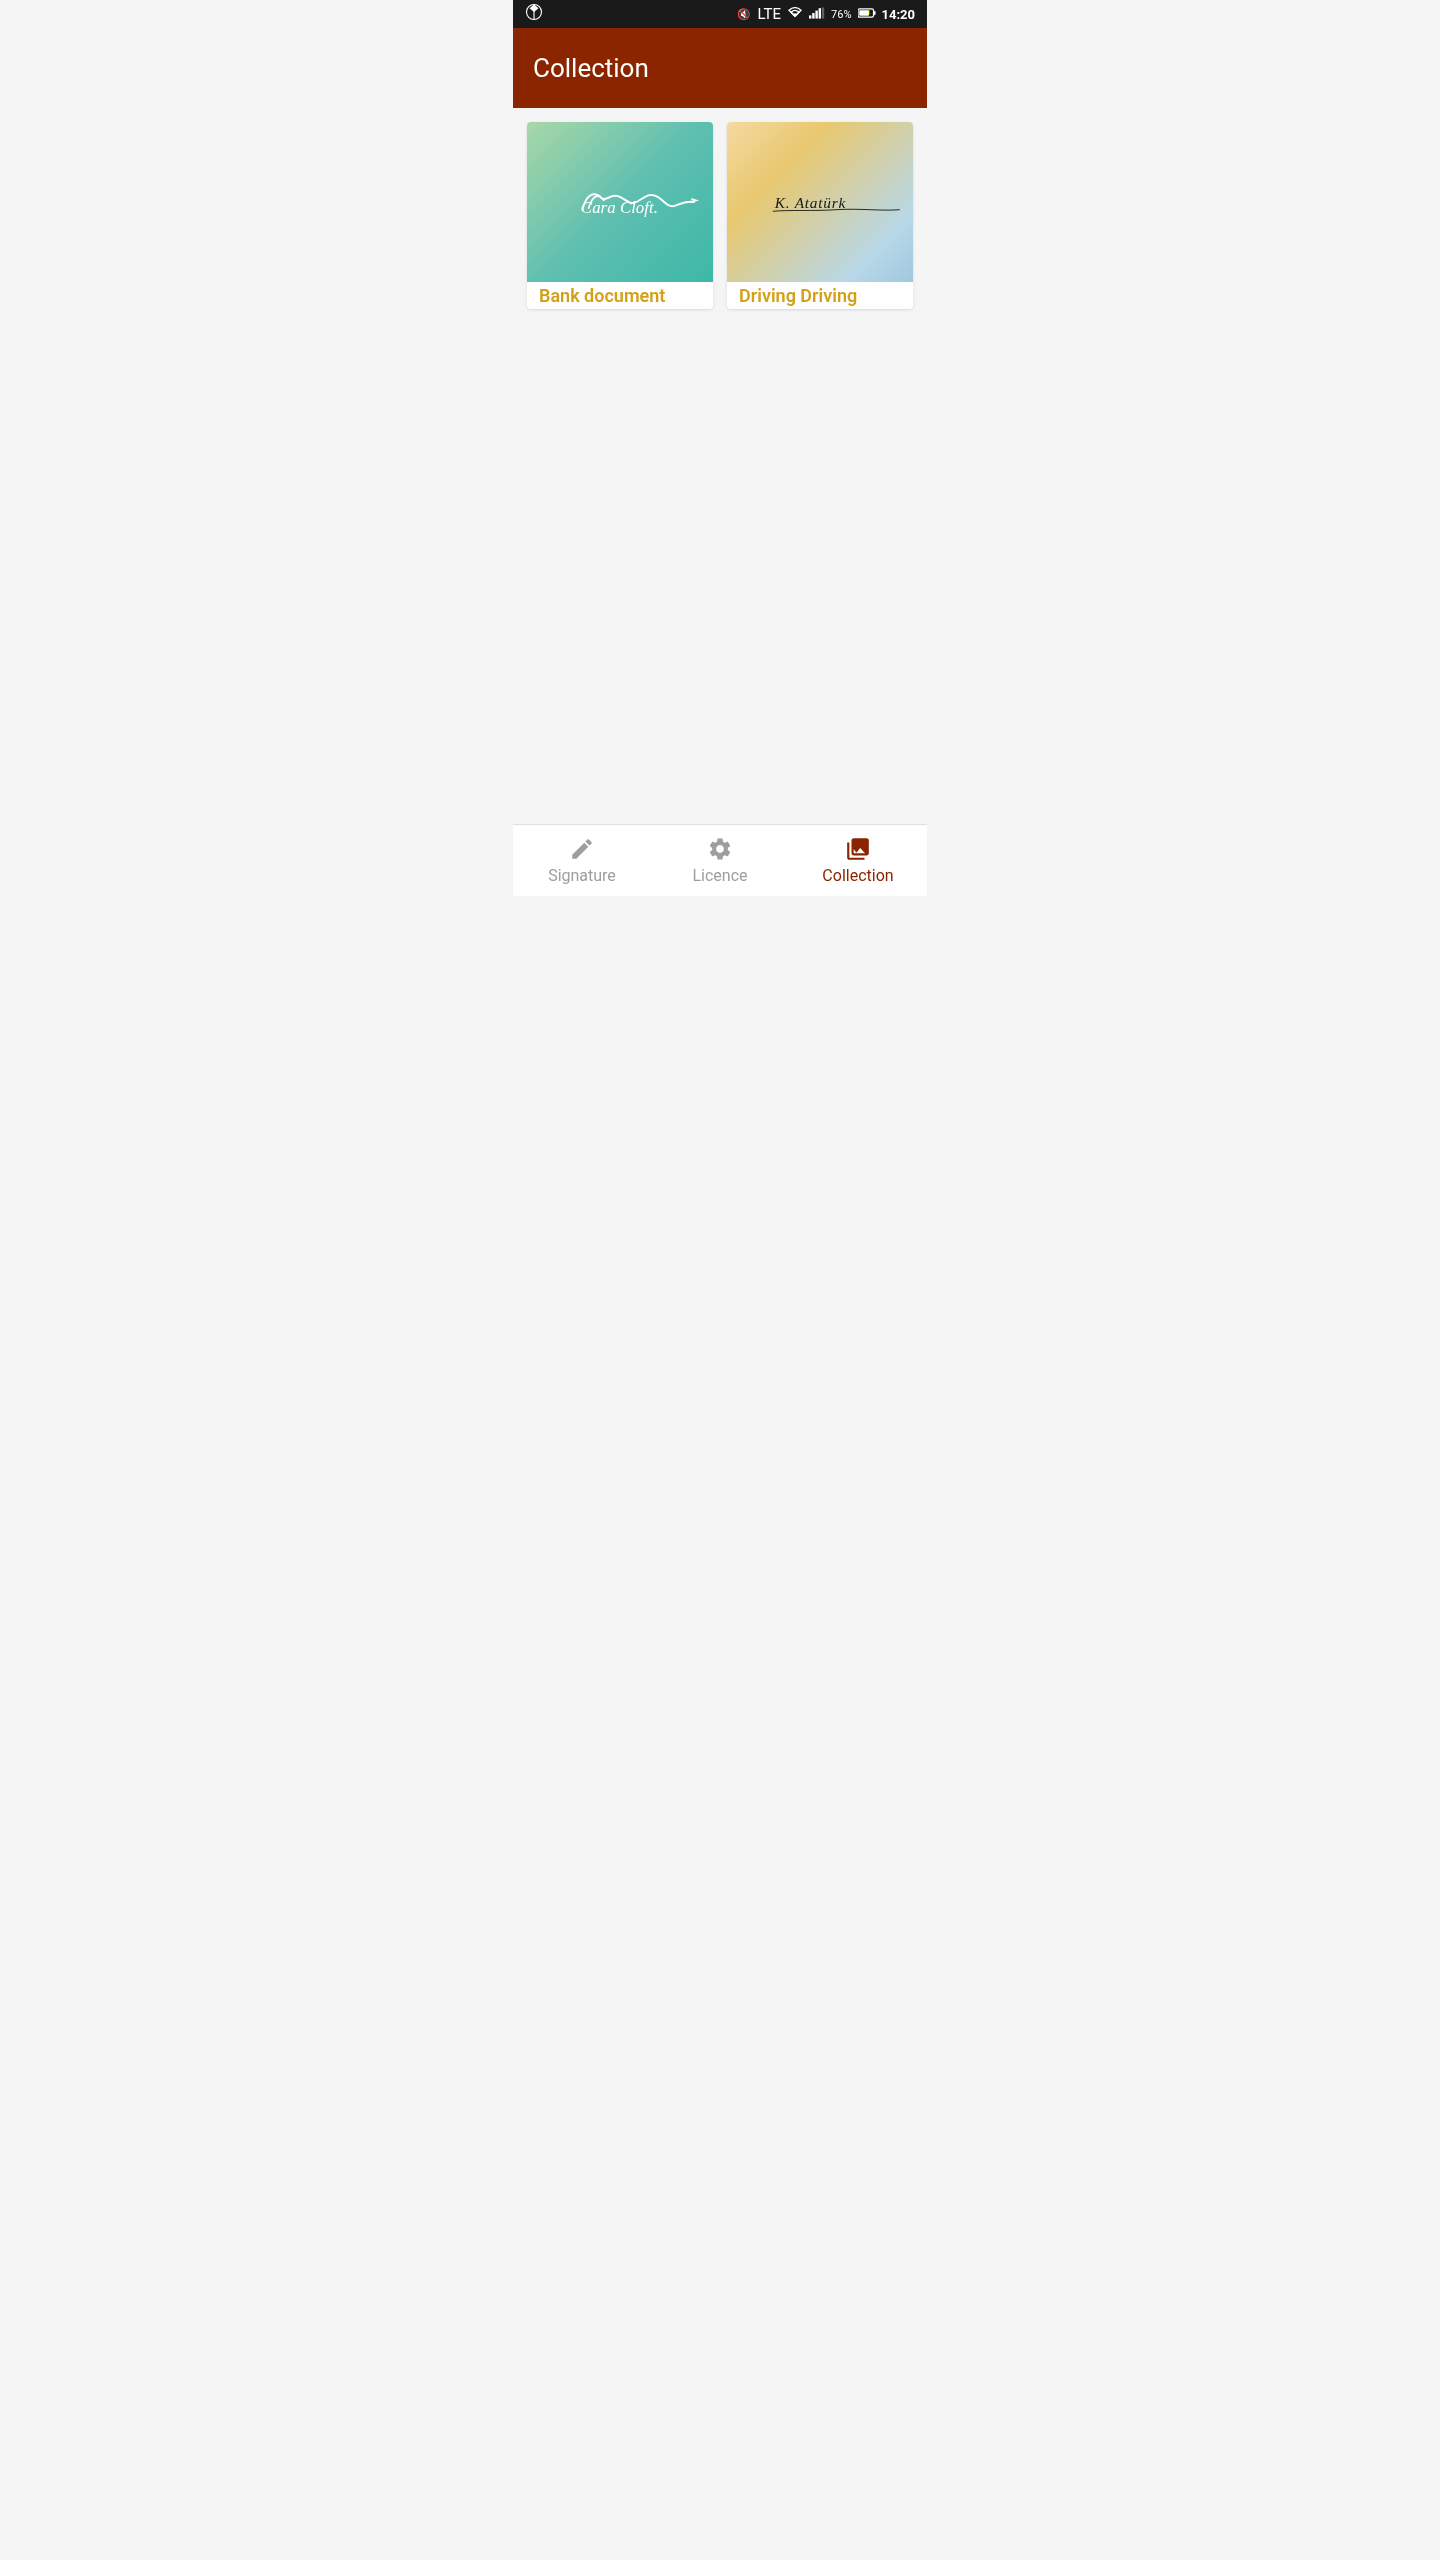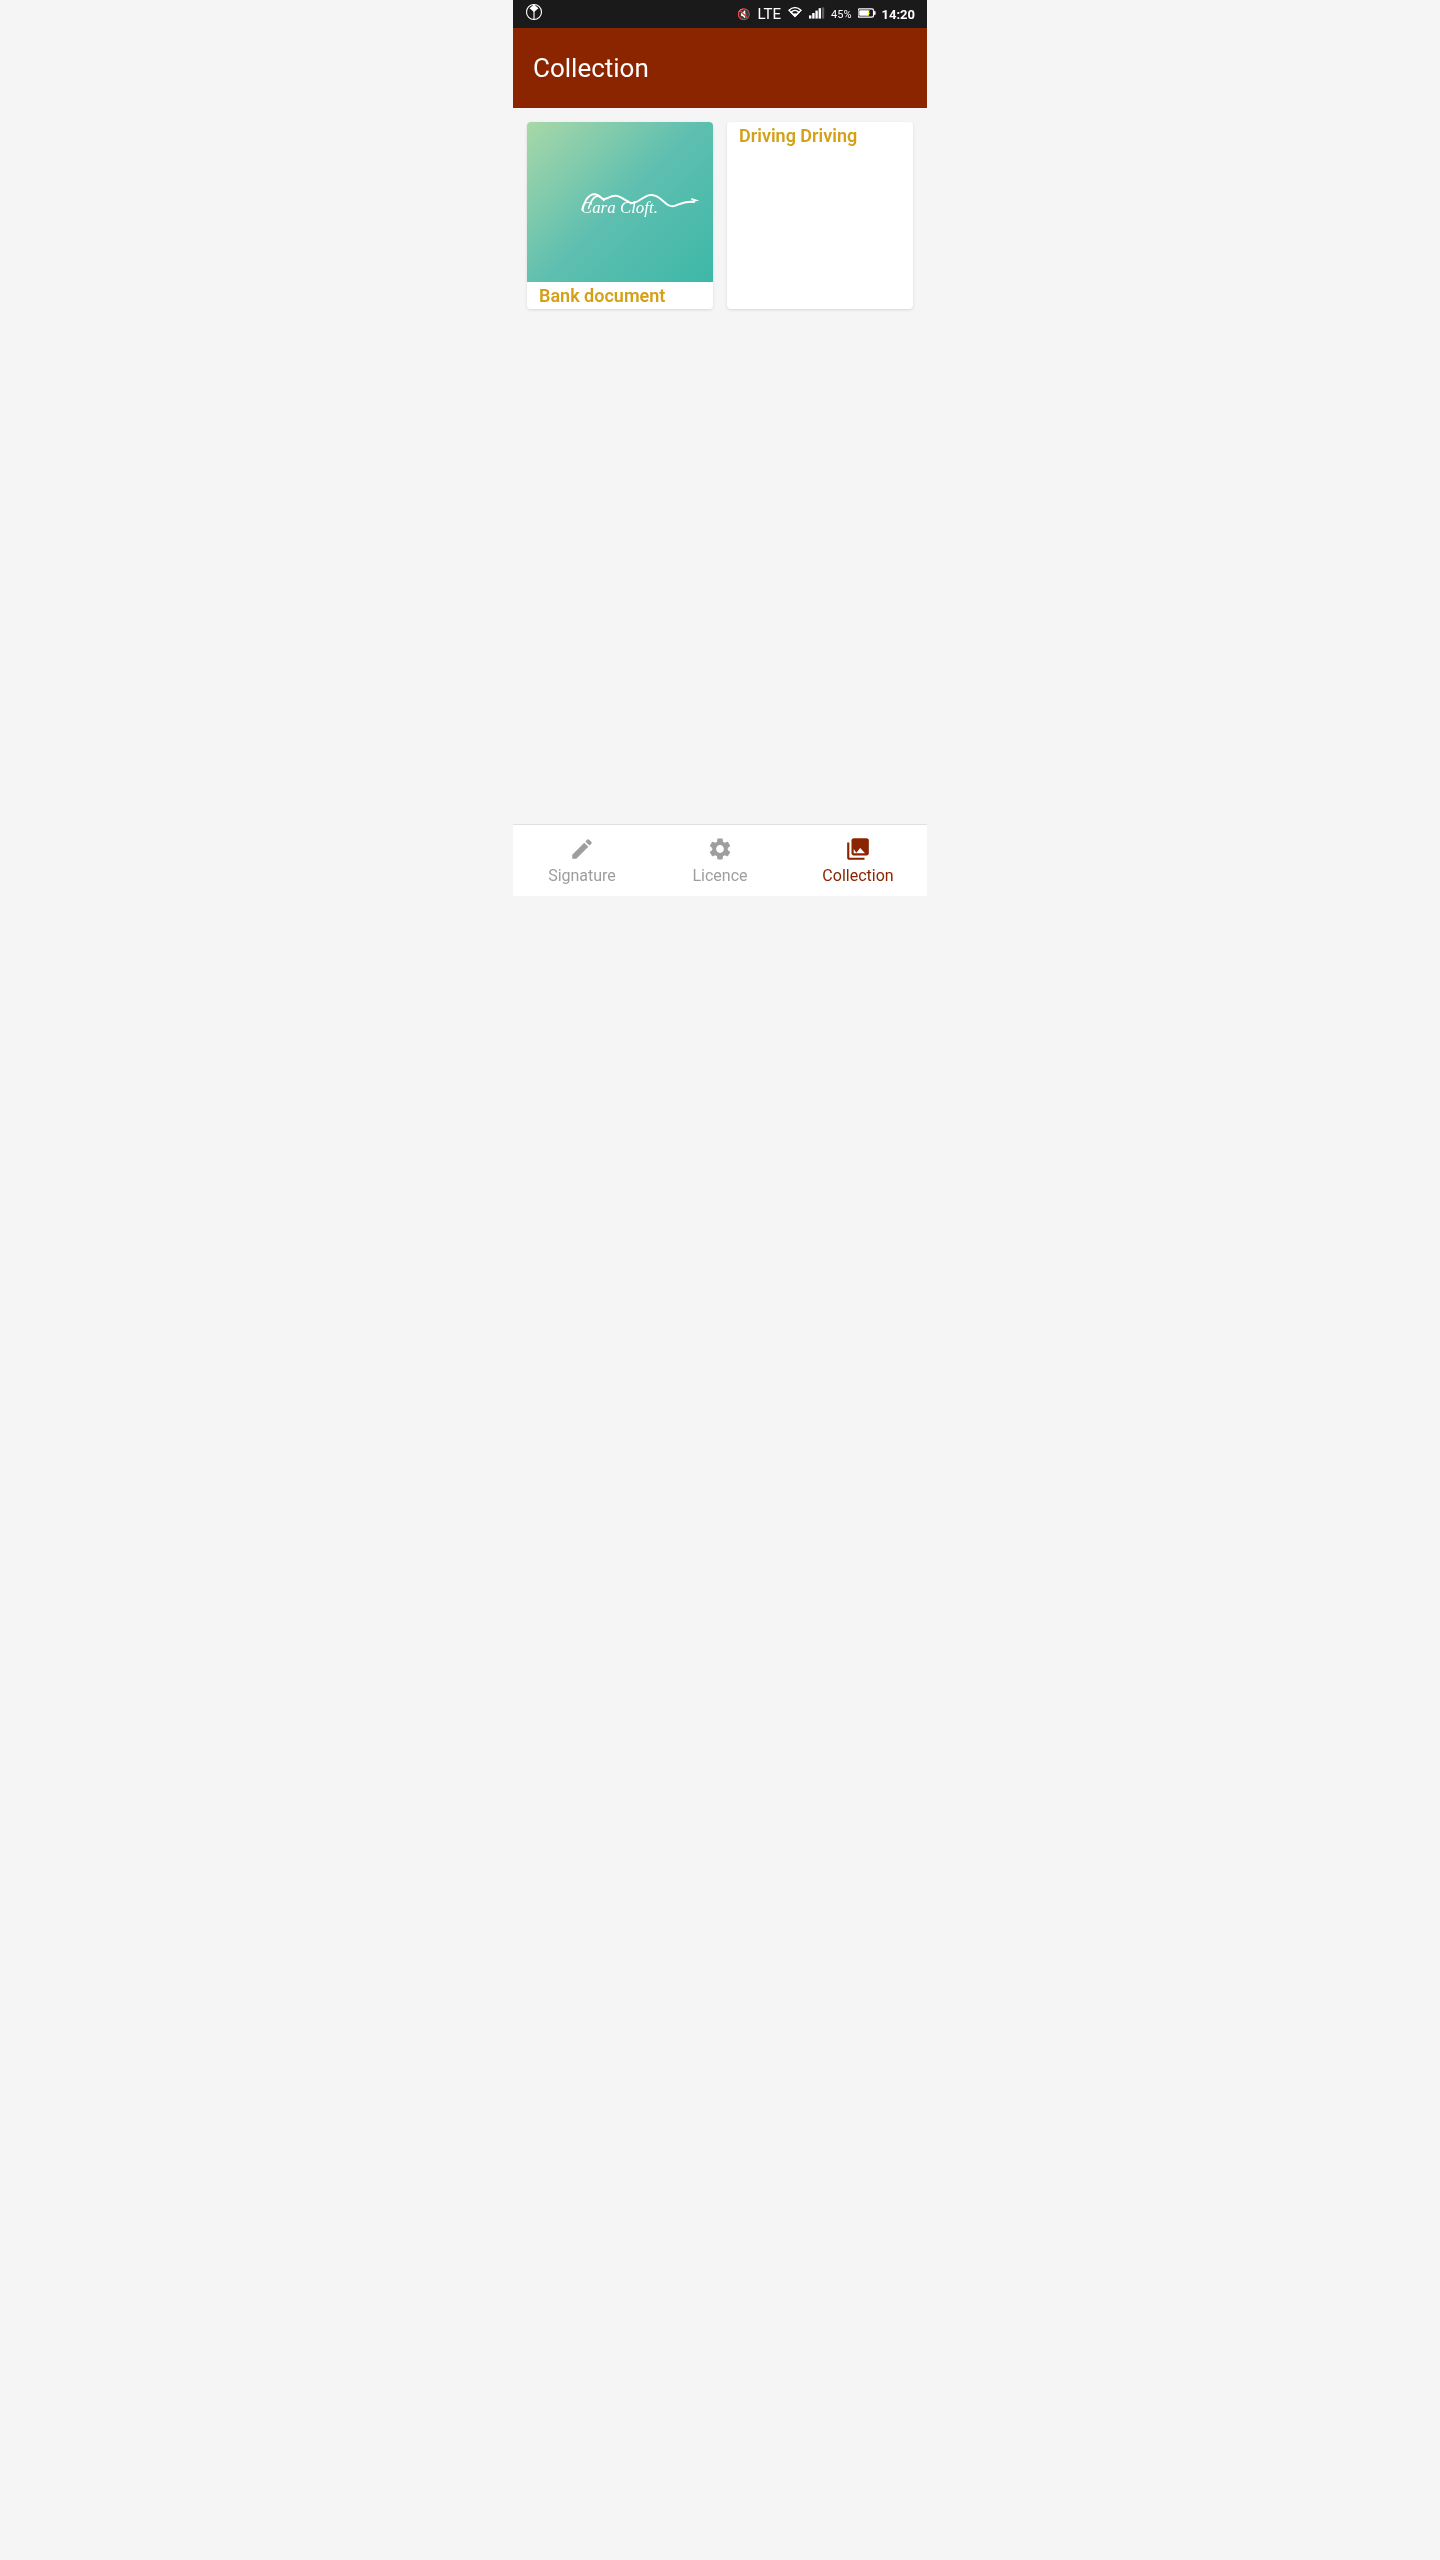--- a/index.html
+++ b/index.html
@@ -175,21 +175,21 @@
   </span>
   <span class="status-icon">
     <svg width="16" height="12" viewBox="0 0 20 14" fill="white">
       <rect x="0" y="10" width="3" height="4"></rect>
       <rect x="4" y="7" width="3" height="7"></rect>
       <rect x="8" y="4" width="3" height="10"></rect>
       <rect x="12" y="1" width="3" height="13"></rect>
       <rect x="16" y="0" width="3" height="14" fill="rgba(255,255,255,0.3)"></rect>
     </svg>
   </span>
-  <span class="status-battery">45%</span>
+  <span class="status-battery">76%</span>
   <span class="status-icon">
     <svg width="18" height="12" viewBox="0 0 22 12" fill="none">
       <rect x="0" y="1" width="19" height="10" rx="2" stroke="white" stroke-width="1.5"></rect>
       <rect x="19.5" y="3.5" width="2" height="5" rx="1" fill="white"></rect>
       <rect x="1.5" y="2.5" width="12" height="7" rx="1" fill="white"></rect>
       <line x1="14" y1="3" x2="12" y2="6" stroke="yellow" stroke-width="1"></line>
       <line x1="12" y1="6" x2="14" y2="6" stroke="yellow" stroke-width="1"></line>
       <line x1="14" y1="6" x2="12" y2="9" stroke="yellow" stroke-width="1"></line>
     </svg>
   </span>
@@ -209,20 +209,26 @@
           <path d="M20 40 C25 20, 35 15, 45 25 C50 30, 55 20, 65 22 C75 24, 80 35, 90 30 C100 25, 105 18, 115 22 C125 26, 130 38, 140 35 C148 32, 155 28, 165 30" fill="none" stroke="white" stroke-width="2.5" stroke-linecap="round" stroke-linejoin="round"></path>
           <path d="M28 38 C33 22, 40 18, 48 28" fill="none" stroke="white" stroke-width="2" stroke-linecap="round"></path>
           <path d="M160 30 L168 28 L162 26" fill="none" stroke="white" stroke-width="2" stroke-linecap="round"></path>
           <text x="18" y="44" font-family="cursive" font-size="22" fill="white" font-style="italic">Cara Cloft.</text>
         </svg>
       </div>
       <div class="card-label">Bank document</div>
     </div>
 
     <div class="card">
+      <div class="card-image card-image-driving">
+        <svg class="sig-svg" viewBox="0 0 180 60" xmlns="http://www.w3.org/2000/svg">
+          <text x="10" y="38" font-family="cursive, Georgia, serif" font-size="20" fill="#1a1a1a" font-style="italic" letter-spacing="1">K. Atatürk</text>
+          <path d="M8 42 C30 40, 60 42, 90 40 C120 38, 150 42, 172 40" fill="none" stroke="#1a1a1a" stroke-width="1.2" stroke-linecap="round"></path>
+        </svg>
+      </div>
       <div class="card-label">Driving Driving</div>
     </div>
 
   </div>
 </div>
 
 <div class="bottom-nav">
 
   <div class="nav-item">
     <svg class="nav-svg" viewBox="0 0 24 24" fill="none">

